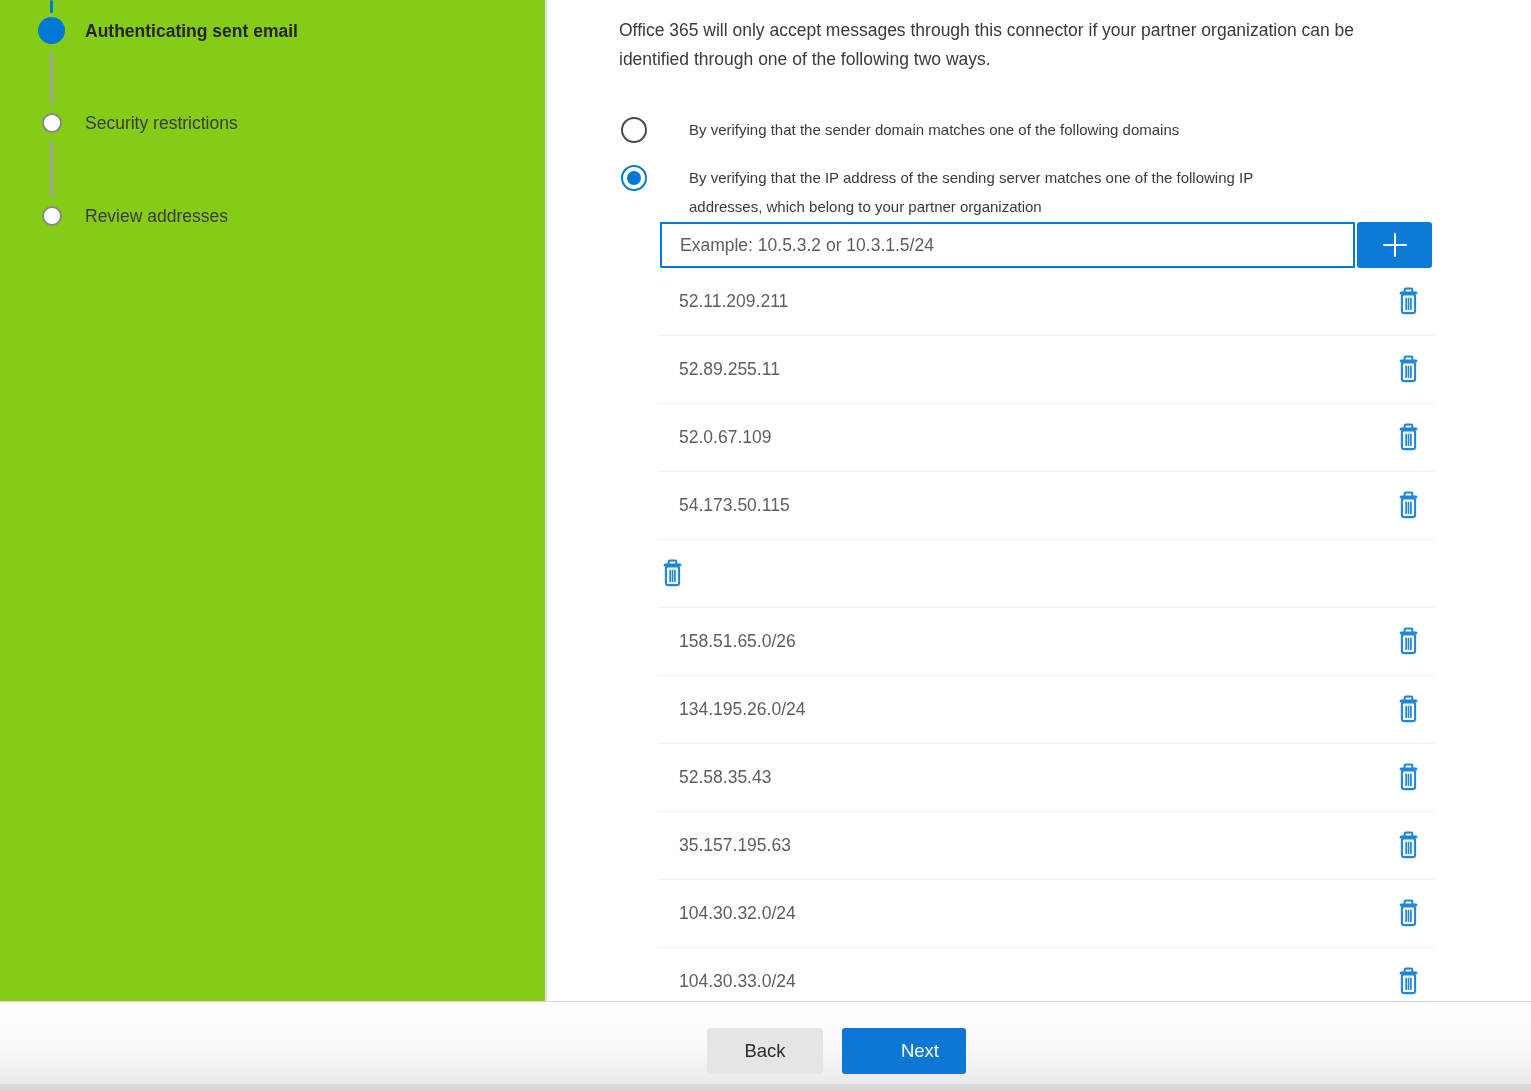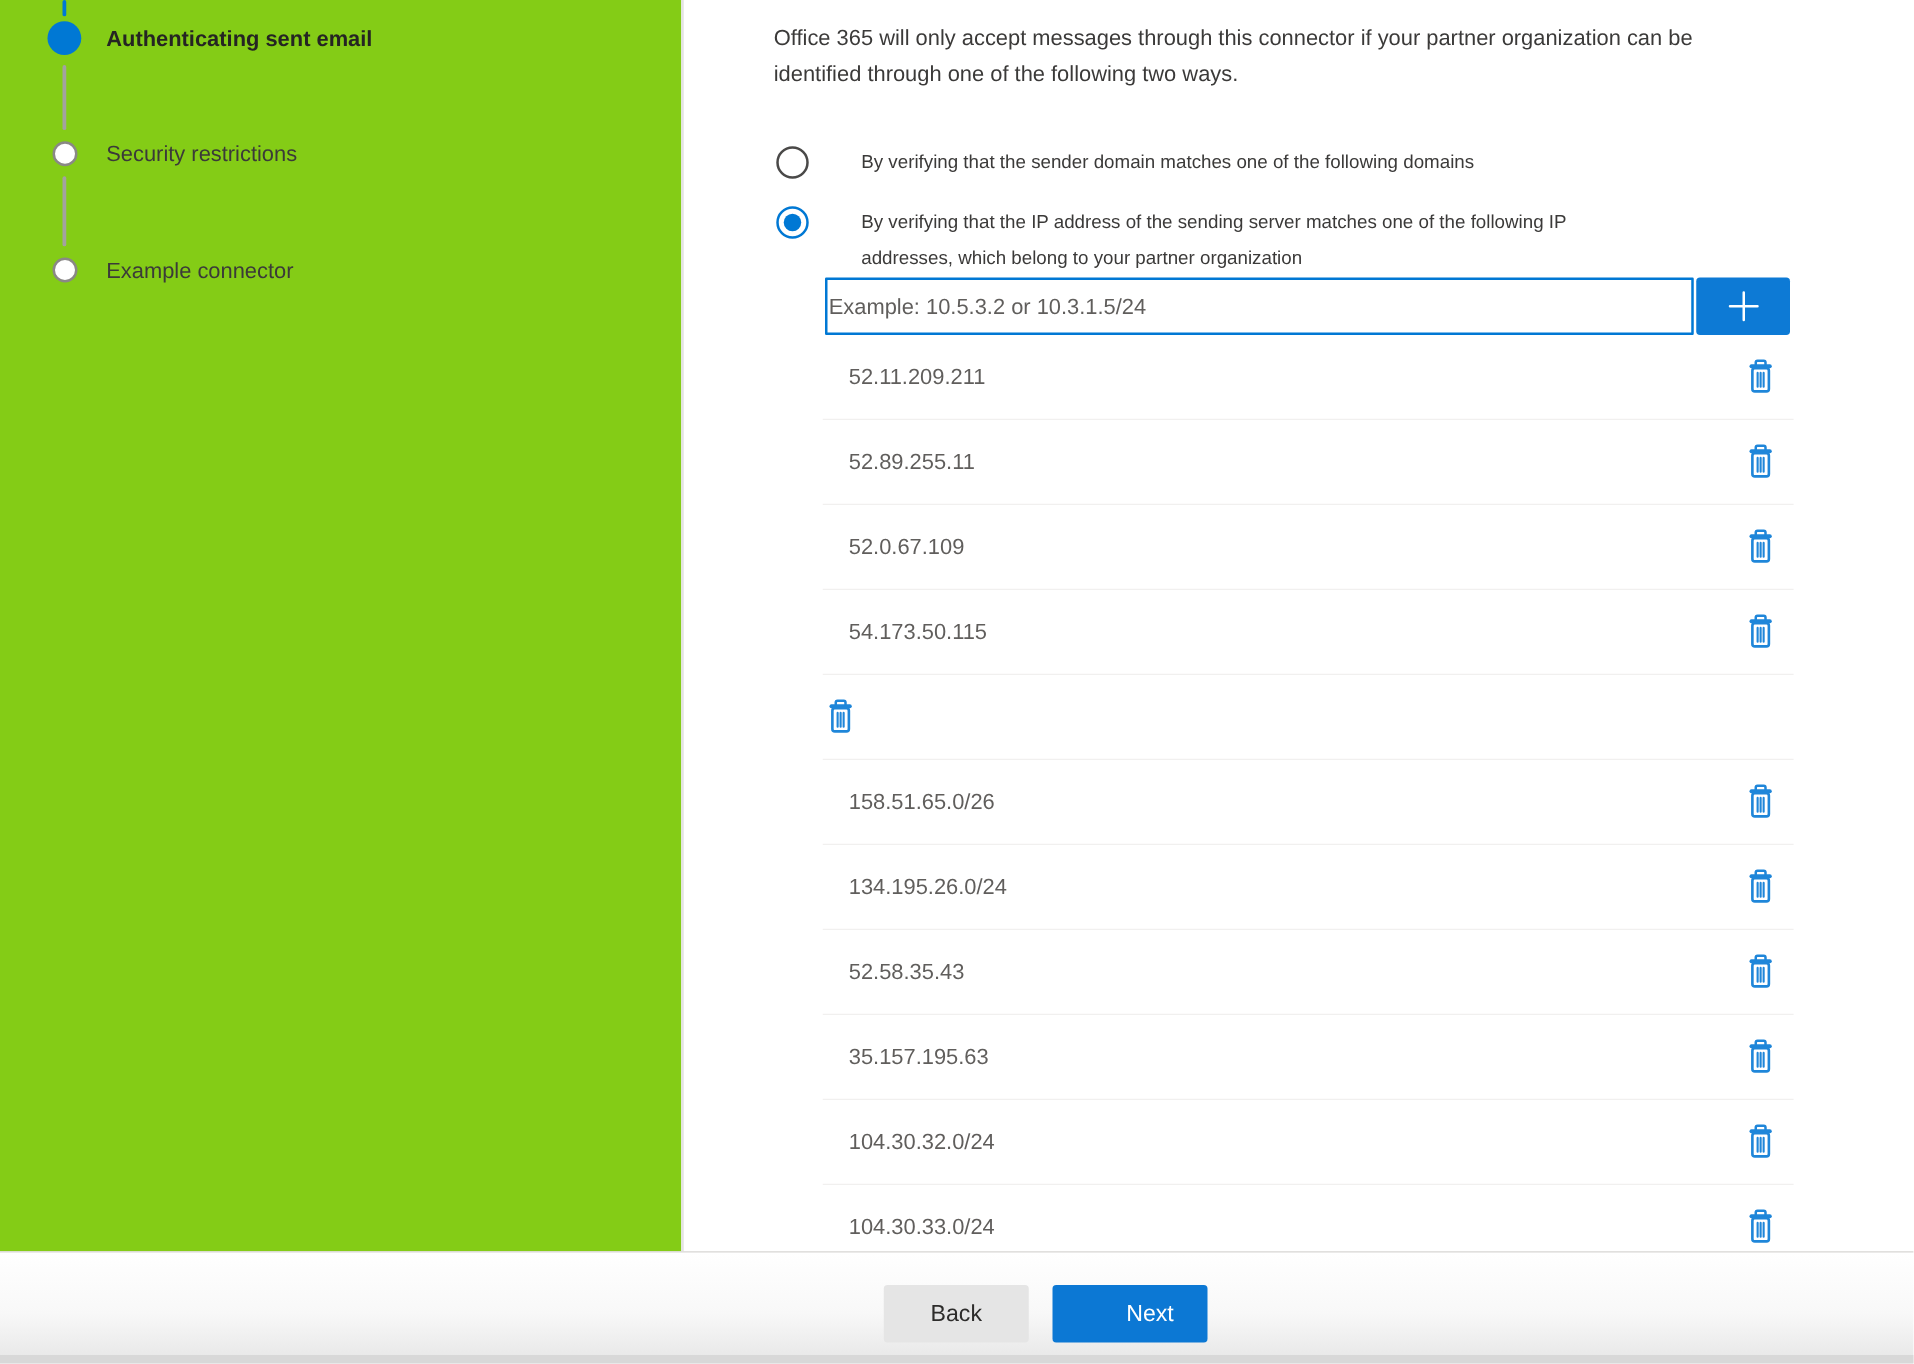--- a/index.html
+++ b/index.html
@@ -41,21 +41,21 @@
   }
   .r0 { top:117px; } .r1 { top:165px; }
   .option-label {
     position:absolute; left:689px; width:830px;
     font-size:15px; line-height:28.5px; color:#3b3a39; white-space:pre-line; cursor:default;
   }
   .ol0 { top:116px; } .ol1 { top:164px; }
 
   .ip-input {
     position:absolute; left:660px; top:222px; width:695px; height:46px;
-    border:2px solid #0078d4; border-radius:1px; padding:0 1px;
+    border:2px solid #0078d4; border-radius:1px; padding:0 18px;
     font-family:inherit; font-size:17.5px; color:#3b3a39; outline:none;
   }
   .ip-input::placeholder { color:#605e5c; opacity:1; }
   .add-btn {
     position:absolute; left:1357px; top:222px; width:75px; height:46px;
     background:#0d7ad5; border:none; border-radius:3px; cursor:pointer;
     display:flex; align-items:center; justify-content:center;
   }
 
   .ip-rows {
@@ -92,21 +92,21 @@
 
   <aside class="stepper">
     <div class="sline sline-top"></div>
     <div class="bullet active b0"></div>
     <div class="step-label active l0">Authenticating sent email</div>
     <div class="sline sline-1"></div>
     <div class="bullet open b1"></div>
     <div class="step-label l1">Security restrictions</div>
     <div class="sline sline-2"></div>
     <div class="bullet open b2"></div>
-    <div class="step-label l2">Example connector</div>
+    <div class="step-label l2">Review addresses</div>
   </aside>
 
   <div class="v-divider"></div>
 
   <main>
     <p class="desc">Office 365 will only accept messages through this connector if your partner organization can be
 identified through one of the following two ways.</p>
 
     <div class="radio r0"></div>
     <div class="option-label ol0">By verifying that the sender domain matches one of the following domains</div>

